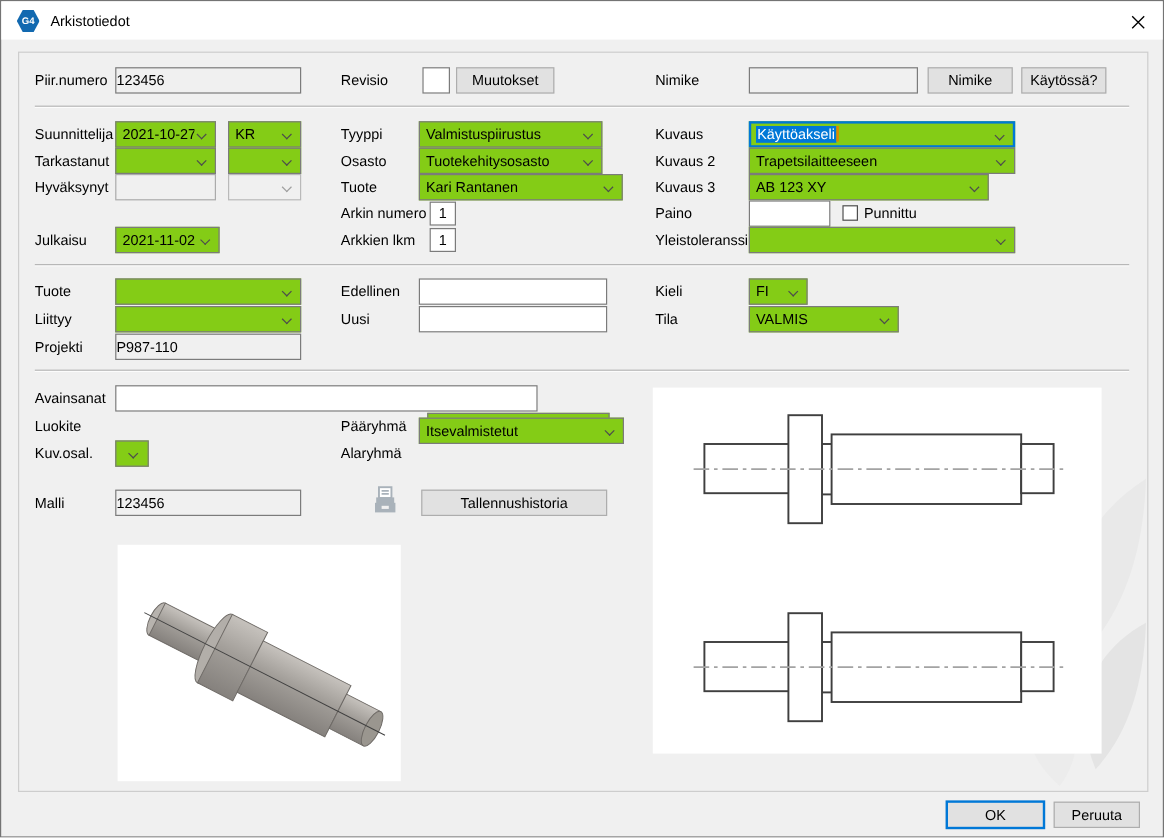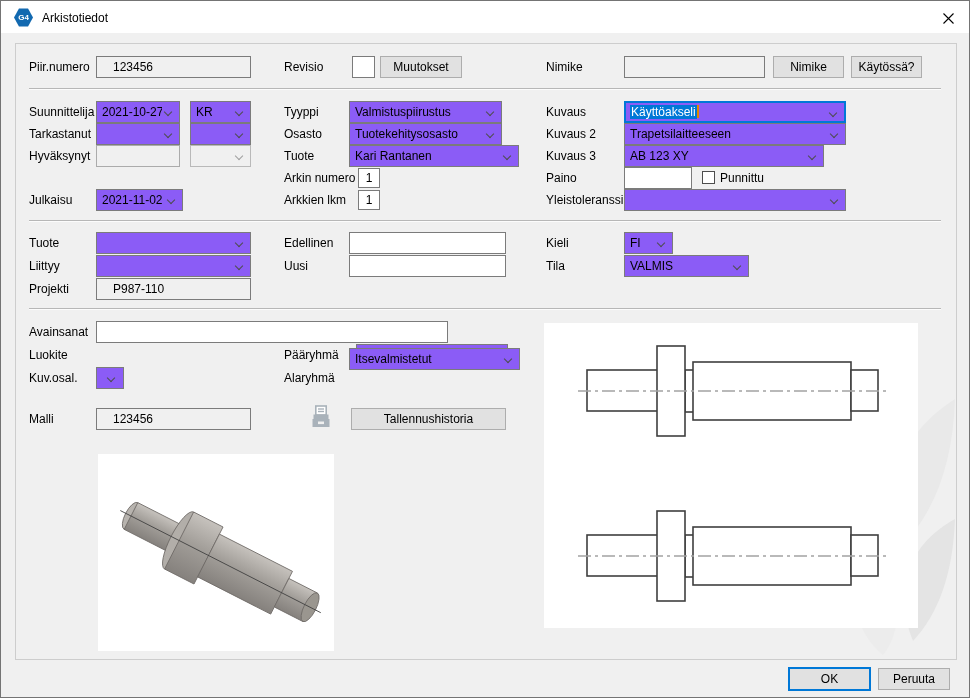--- a/index.html
+++ b/index.html
@@ -10,25 +10,25 @@
   .titlebar { position:absolute; left:0; top:0; width:100%; height:32px; background:#ffffff; }
   .hex { position:absolute; left:13px; top:7px; width:19px; height:19px; background:#1269b0;
          clip-path:polygon(26% 2%,74% 2%,100% 50%,74% 98%,26% 98%,0% 50%);
          color:#fff; font-size:8px; font-weight:bold; display:flex; align-items:center; justify-content:center; }
   .wtitle { position:absolute; left:41px; top:10px; font-size:12px; }
   .close { position:absolute; right:12px; top:8px; width:18px; height:18px; display:flex; align-items:center; justify-content:center; cursor:pointer; }
   .panel { position:absolute; left:14px; top:42px; width:942px; height:617px;
            background:#f0f0f0; border:1px solid #cdcdcd; }
   .lbl { position:absolute; white-space:nowrap; line-height:14px; }
   .txt { position:absolute; height:22px; border:1px solid #7b7b7b; background:#fff;
-         font:12px "Liberation Sans", sans-serif; color:#000; padding:0 16px; }
+         font:12px "Liberation Sans", sans-serif; color:#000; padding:0 0; }
   .txt.ro { background:#f0f0f0; }
   .txt.dis { background:#f0f0f0; border-color:#ababab; }
   .txt.ctr { text-align:center; padding:0 1px; }
-  .combo { position:absolute; height:22px; border:1px solid #7b7b7b; background:#8b5cf6; }
+  .combo { position:absolute; height:22px; border:1px solid #7b7b7b; background:#84cc16; }
   .combo .v { position:absolute; left:5px; top:3px; right:17px; white-space:nowrap; overflow:hidden; line-height:15px; }
   .combo .arr { position:absolute; right:8px; top:7px; width:6px; height:6px;
                 border-right:1.4px solid #4d4d4d; border-bottom:1.4px solid #4d4d4d; transform:rotate(45deg); }
   .combo.dis { background:#f0f0f0; border-color:#b9b9b9; }
   .combo.dis .arr { border-color:#9f9f9f; }
   .combo.focus { border:2px solid #0078d7; }
   .combo.focus .v { top:2px; left:4px; }
   .sel { background:#0078d7; color:#fff; padding:0 1px; }
   .caret { display:inline-block; width:2px; height:13px; background:#e08700; vertical-align:-2px; }
   .btn { position:absolute; height:22px; background:#e1e1e1; border:1px solid #adadad;

